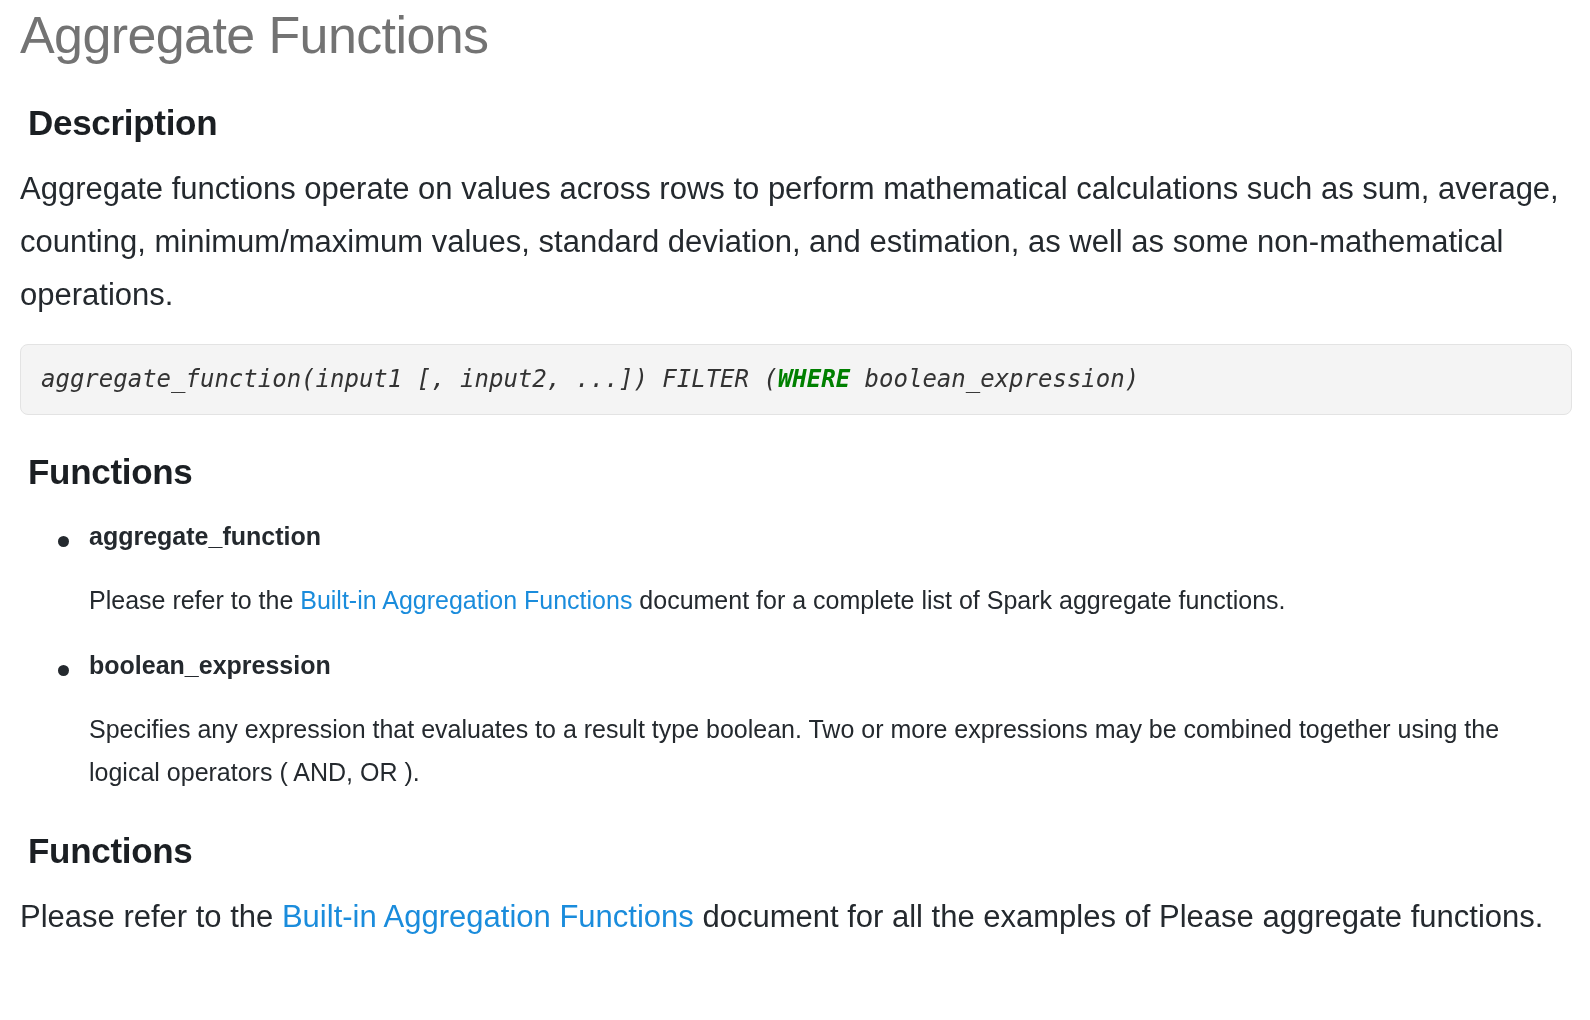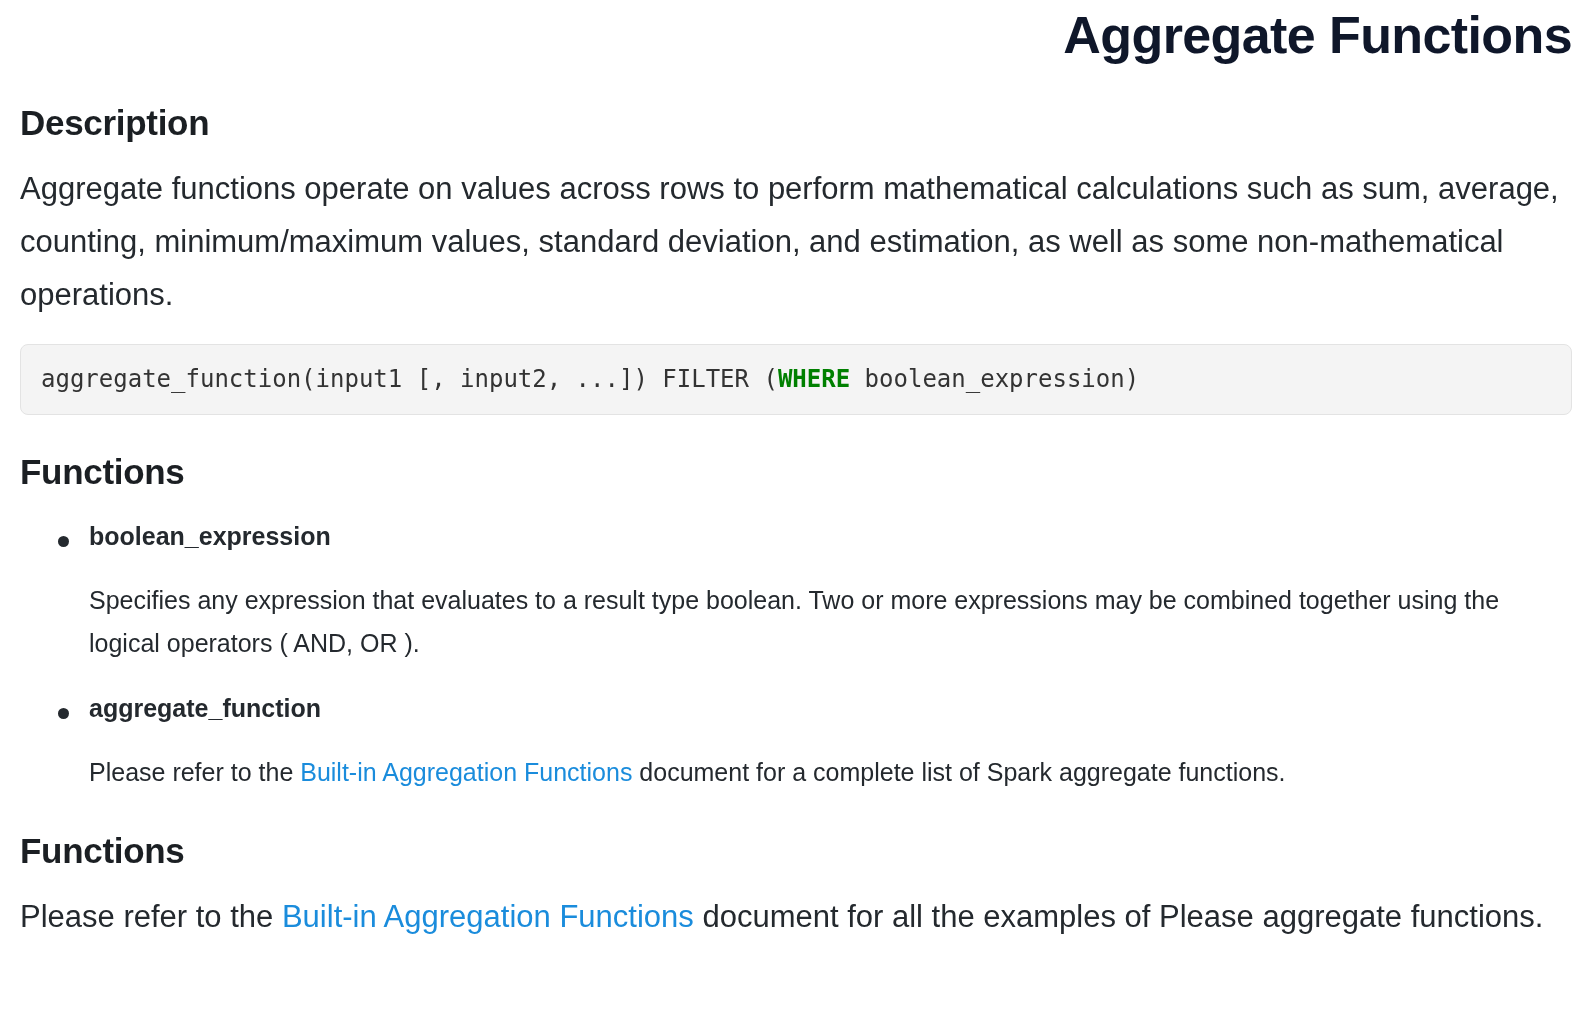--- a/index.html
+++ b/index.html
@@ -16,49 +16,49 @@
     -webkit-font-smoothing: antialiased;
   }
   .page {
     padding: 0px 18px 0 20px;
     box-sizing: border-box;
     width: 1590px;
   }
   h1.doc-title {
     font-size: 52px;
     line-height: 1.15;
-    font-weight: 700;
-    color: #0f172a;
+    font-weight: 400;
+    color: #737373;
     margin: 6px 0 0 0;
     letter-spacing: -0.6px;
-    text-align: right;
   }
   h2.section-heading {
     font-size: 35px;
     line-height: 1.2;
     font-weight: 700;
     color: #1b1f23;
-    margin: 36px 0 0 0;
+    margin: 36px 0 0 8px;
     letter-spacing: -0.3px;
   }
   p.body-text {
     font-size: 31px;
     line-height: 1.72;
     font-weight: 400;
     color: #24292e;
     margin: 18px 0 0 0;
   }
   .code-block {
     margin: 22px 0 0 0;
     background: #f4f4f4;
     border: 1px solid #e3e3e3;
     border-radius: 8px;
     padding: 19px 20px 19px 20px;
     box-sizing: border-box;
     width: 1552px;
+    font-style: italic;
   }
   .code-line {
     font-family: "DejaVu Sans Mono", "Liberation Mono", monospace;
     font-size: 24px;
     line-height: 1.3;
     color: #333333;
     white-space: pre;
   }
   .kw {
     color: #008000;
@@ -119,25 +119,25 @@
   <h2 class="section-heading">Description</h2>
   <p class="body-text">Aggregate functions operate on values across rows to perform mathematical calculations such as sum, average, counting, minimum/maximum values, standard deviation, and estimation, as well as some non-mathematical operations.</p>
 
   <div class="code-block">
     <div class="code-line"><span>aggregate_function(input1 [, input2, ...]) FILTER (</span><span class="kw">WHERE</span><span> boolean_expression)</span></div>
   </div>
 
   <h2 class="section-heading">Functions</h2>
   <ul class="param-list">
     <li>
+      <div class="param-name">aggregate_function</div>
+      <p class="param-desc"><span>Please refer to the </span><a class="doc-link" href="#">Built-in Aggregation Functions</a><span> document for a complete list of Spark aggregate functions.</span></p>
+    </li>
+    <li>
       <div class="param-name">boolean_expression</div>
       <p class="param-desc">Specifies any expression that evaluates to a result type boolean. Two or more expressions may be combined together using the logical operators ( AND, OR ).</p>
-    </li>
-    <li>
-      <div class="param-name">aggregate_function</div>
-      <p class="param-desc"><span>Please refer to the </span><a class="doc-link" href="#">Built-in Aggregation Functions</a><span> document for a complete list of Spark aggregate functions.</span></p>
     </li>
   </ul>
 
   <h2 class="section-heading">Functions</h2>
   <p class="body-text examples-text"><span>Please refer to the </span><a class="doc-link" href="#">Built-in Aggregation Functions</a><span> document for all the examples of Please aggregate functions.</span></p>
 
 </div>
 
 </body></html>

